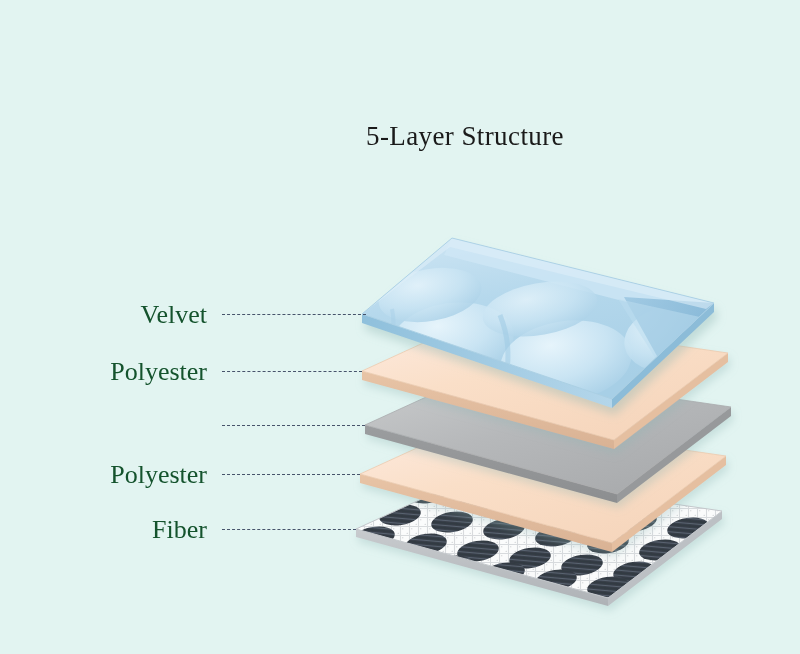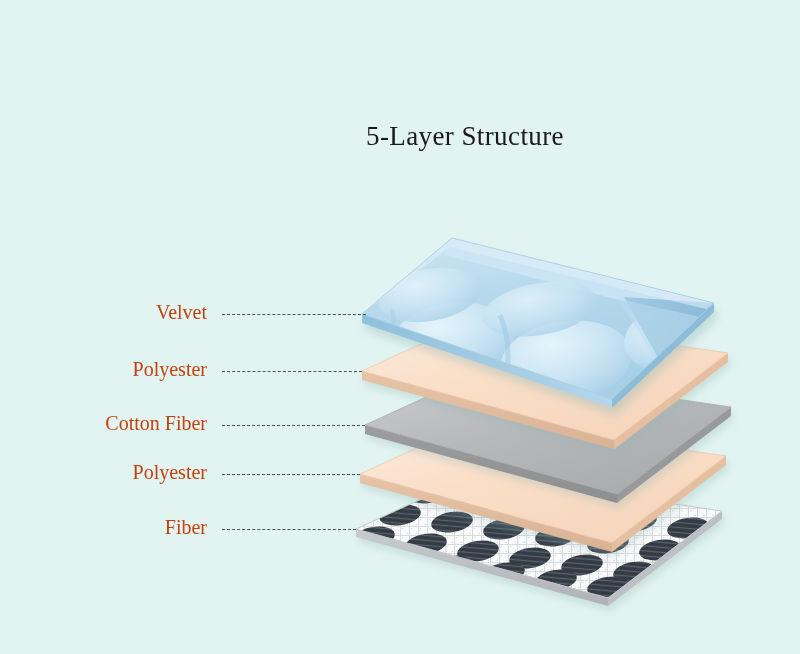--- a/index.html
+++ b/index.html
@@ -18,21 +18,21 @@
     font-size:27px;color:#1a1a1a;letter-spacing:.4px;
     font-family:"Liberation Serif","DejaVu Serif",serif;
     white-space:nowrap;
   }
 
   
   .label{
     position:absolute;
     right:593px;               
     text-align:left;
-    font-size:20px;color:#c2410c;
+    font-size:26px;color:#14532d;
     white-space:nowrap;
     line-height:1;
     font-family:"Liberation Serif","DejaVu Serif",serif;
   }
 
   
   .leader{
     position:absolute;height:0;
     border-top:1.6px dashed #3a4660;
     opacity:.92;
@@ -221,19 +221,18 @@
   <div class="leader" style="left:222px;top:305px;width:144px;"></div>
   <div class="leader" style="left:222px;top:362px;width:140px;"></div>
   <div class="leader" style="left:222px;top:416px;width:143px;"></div>
   <div class="leader" style="left:222px;top:465px;width:138px;"></div>
   <div class="leader" style="left:222px;top:520px;width:134px;"></div>
 
   <div class="label" style="top:293px;">Velvet</div>
 
   <div class="label" style="top:350px;">Polyester</div>
 
-  <div class="label" style="top:404px;">Cotton Fiber</div>
 
   <div class="label" style="top:453px;">Polyester</div>
 
   <div class="label" style="top:508px;">Fiber</div>
 
 </div>
 
 </body></html>

